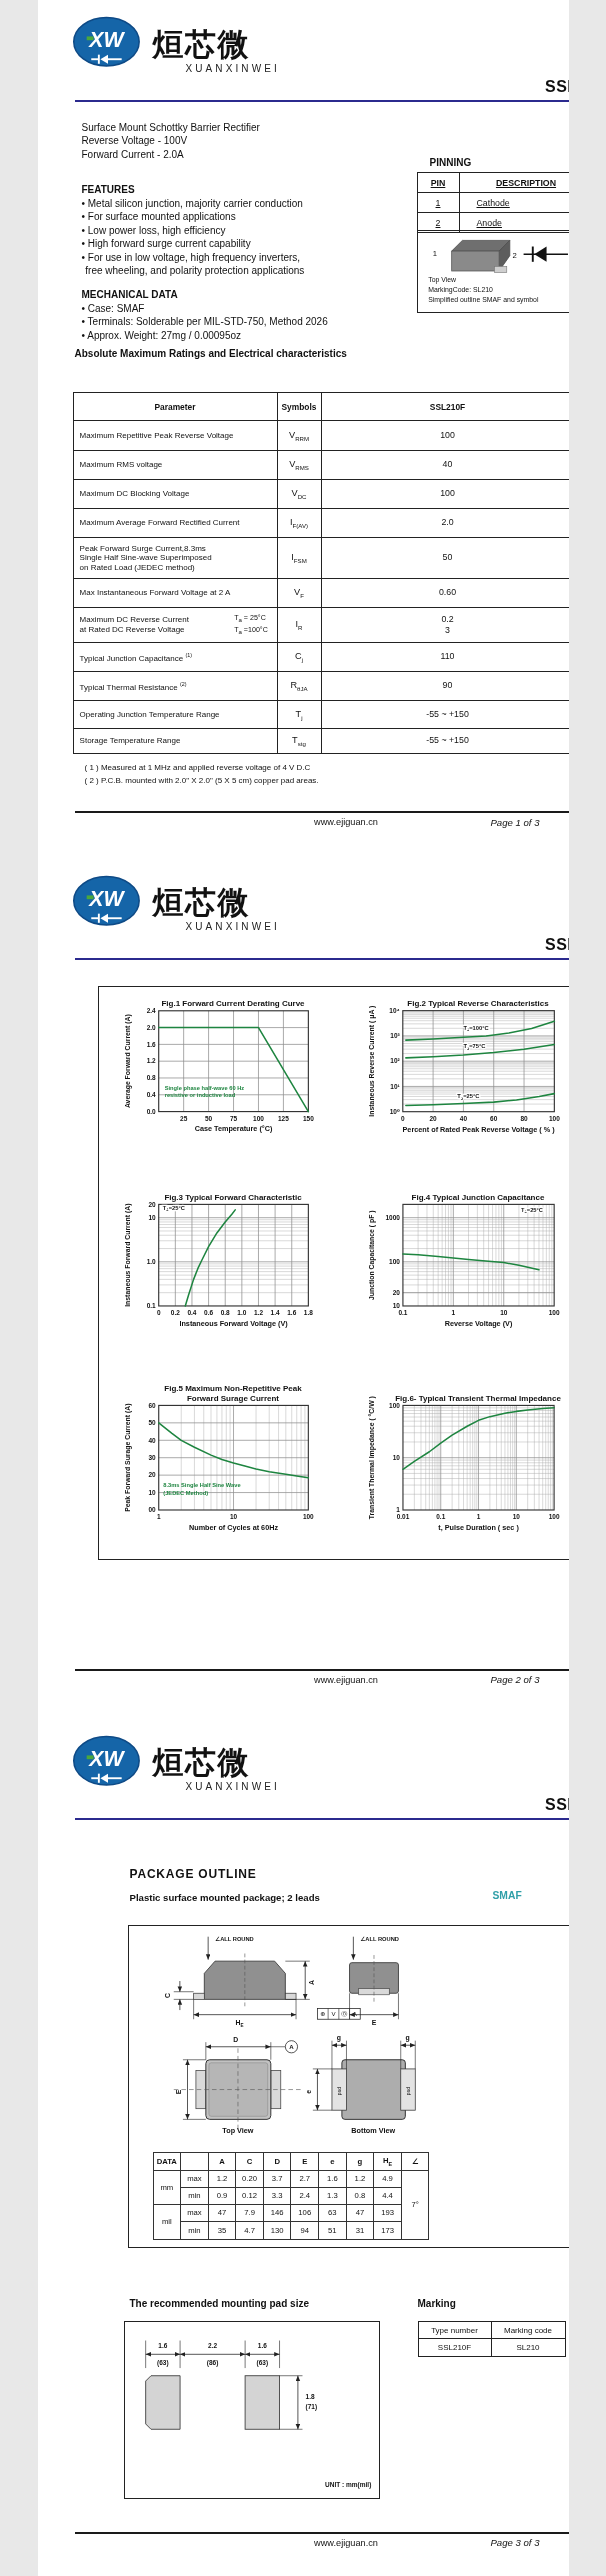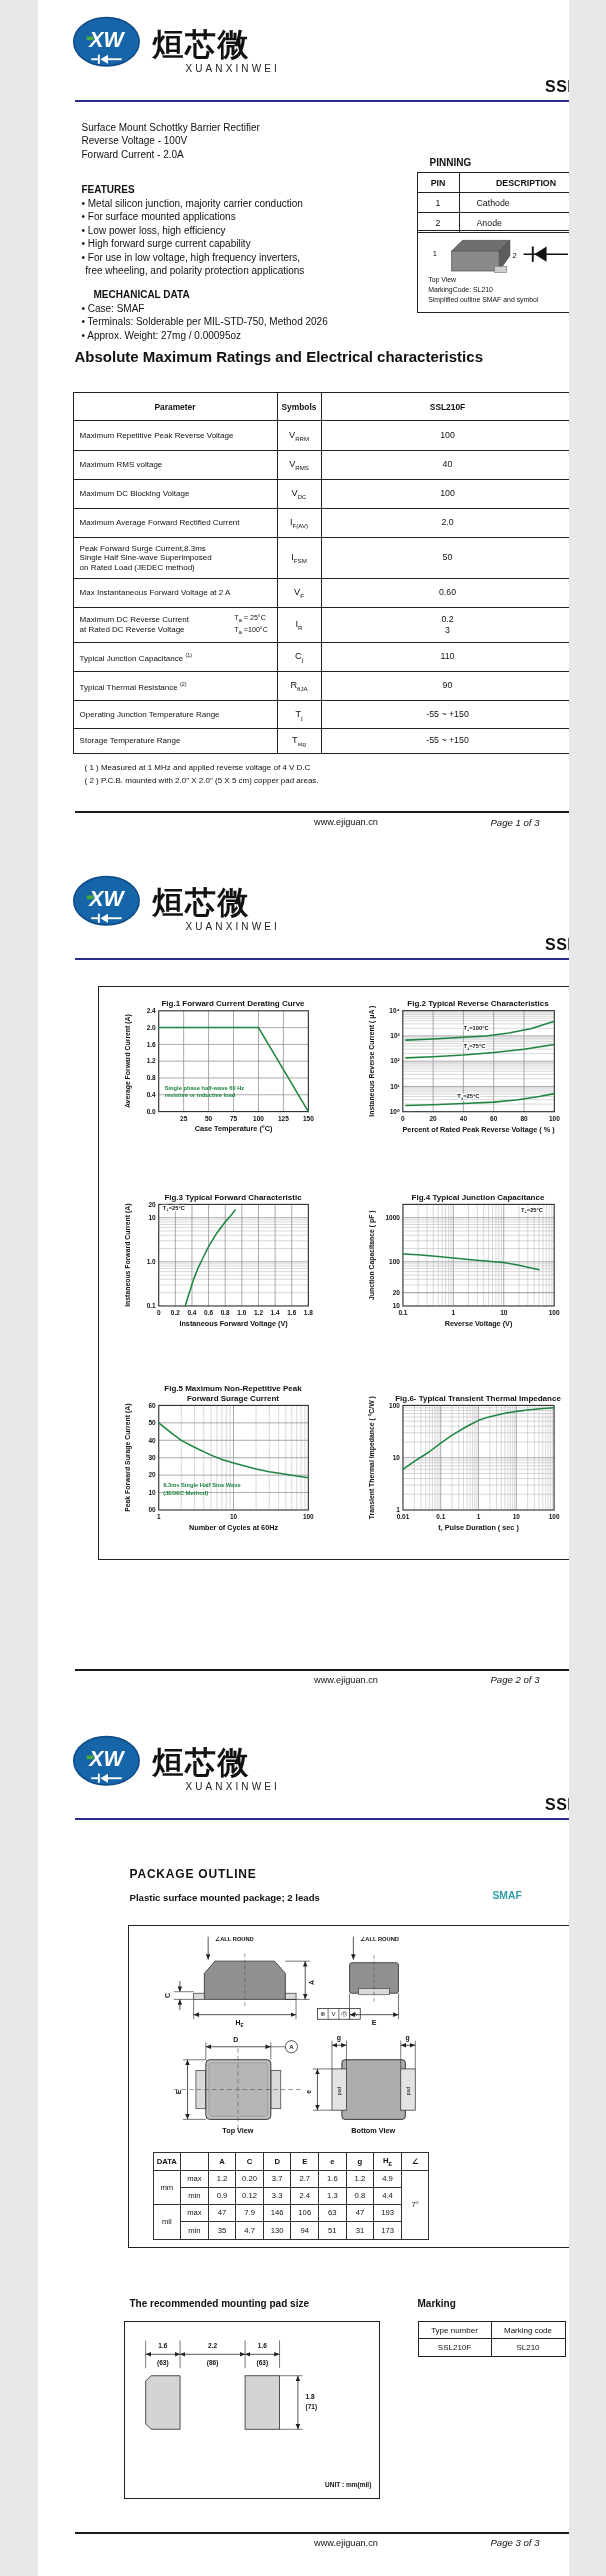--- a/index.html
+++ b/index.html
@@ -18,21 +18,21 @@
   sub{font-size:6.1px;}
   table{border-collapse:collapse;table-layout:fixed;background:#fff;}
   .rt{width:544px;border:1.5px solid #222;}
   .rt td{border:0.8px solid #222;overflow:hidden;}
   .rt .hd td{font-size:8.4px;font-weight:700;text-align:center;}
   .rt .pc{font-size:8px;padding-left:6.1px;line-height:9.6px;}
   .rt .sc,.rt .vc,.rt .uc{text-align:center;font-size:8.8px;}
   .rt .sc{font-size:9.2px;}
   .pw{display:flex;justify-content:space-between;padding-right:7.7px;align-items:center;}
   .cds{font-size:7.1px;line-height:10px;}
-  .pt{width:176px;border:1.5px solid #222;}
+  .pt{width:176px;border:1.5px solid #222;text-decoration:underline;}
   .pt td{border:0.8px solid #222;font-size:8.8px;text-align:center;height:17px;}
   .pt .hd td{font-weight:700;}
   .pt td.dsc{text-align:left;padding-left:17px;}
   .dimt{width:276px;border:1.5px solid #333;}
   .dimt td{border:0.8px solid #333;font-size:7.7px;text-align:center;}
   .mkt{width:148px;border:1.5px solid #222;}
   .mkt td{border:0.8px solid #222;font-size:8px;text-align:center;}
   .fig{position:absolute;}
   .figtitle{position:absolute;top:0;display:flex;flex-direction:column;justify-content:flex-end;text-align:center;font-size:8px;font-weight:700;line-height:10px;}
   svg text{font-family:"Liberation Sans","DejaVu Sans",sans-serif;}
@@ -145,28 +145,28 @@
     </svg>
     <div class="abs" style="left:15.3px;top:18.4px;font-size:7.7px">1</div>
     <div class="abs" style="left:95px;top:20px;font-size:7.7px">2</div>
     <div id="card-captions" class="abs cap" style="left:10.7px;top:44px">
         <div>Top View</div>
         <div>MarkingCode:  SL210</div>
         <div>Simplified outline SMAF and symbol</div>
       </div>
   </div>
 
-  <div class="abs sec-title" style="left:56px;top:289px">MECHANICAL DATA</div>
+  <div class="abs sec-title" style="left:44px;top:289px">MECHANICAL DATA</div>
   <div id="mech" class="abs body-text" style="left:44px;top:302px">
       <div>• Case: SMAF</div>
       <div>• Terminals: Solderable per MIL-STD-750, Method 2026</div>
       <div>• Approx. Weight: 27mg / 0.00095oz</div>
     </div>
 
-  <div class="abs sec-title" style="left:37px;top:348px;font-size:15px">Absolute Maximum Ratings and Electrical characteristics</div>
+  <div class="abs sec-title" style="left:37px;top:348px;font-size:10px">Absolute Maximum Ratings and Electrical characteristics</div>
   <div id="ratings" class="abs" style="left:35px;top:392px">
       <table class="rt">
         <colgroup>
           <col style="width:204px">
           <col style="width:44px">
           <col style="width:253px">
           <col style="width:44px">
         </colgroup>
         <tbody>
           <tr class="hd" style="height:28px">

